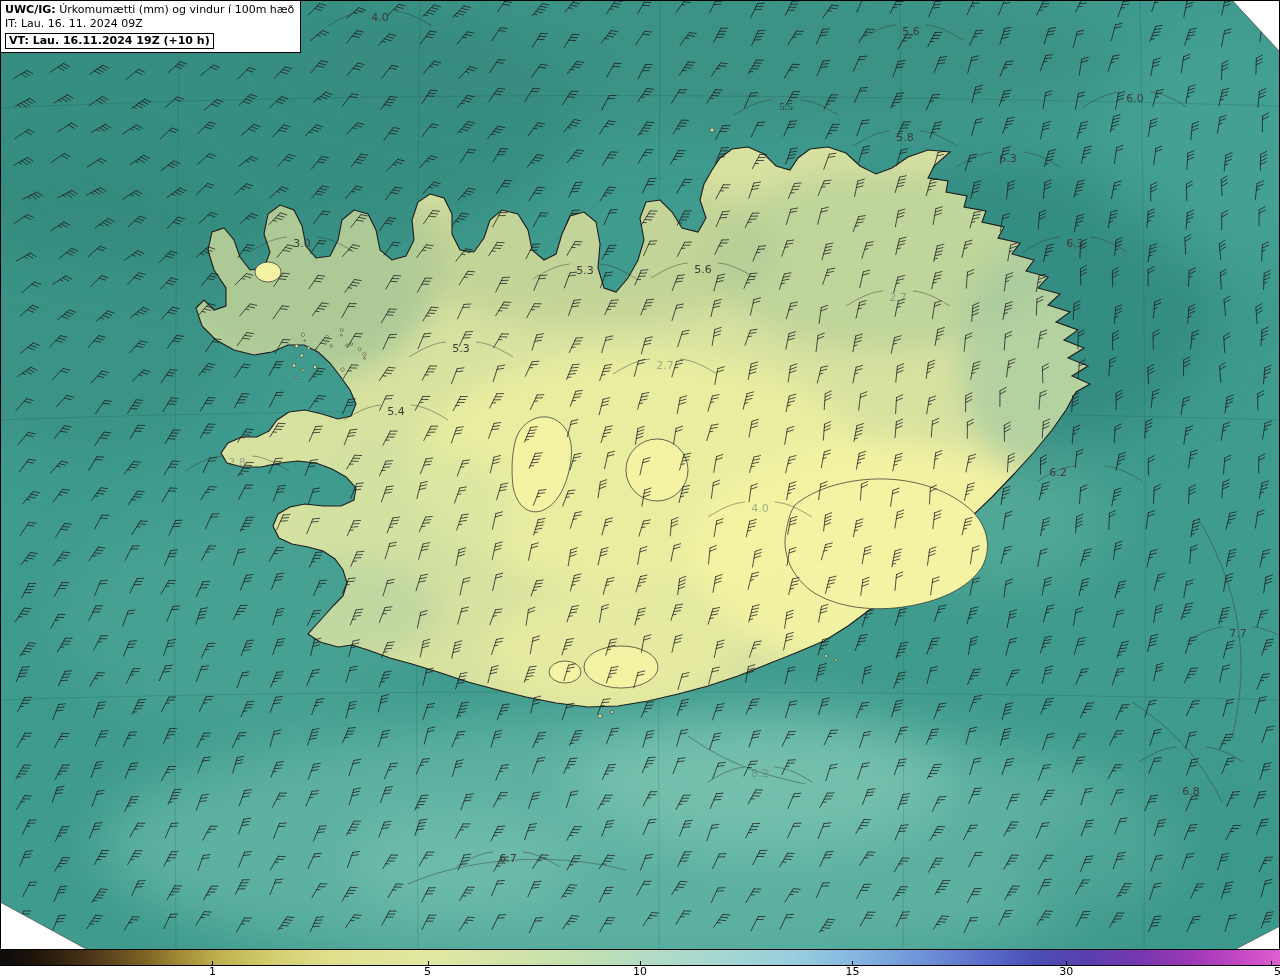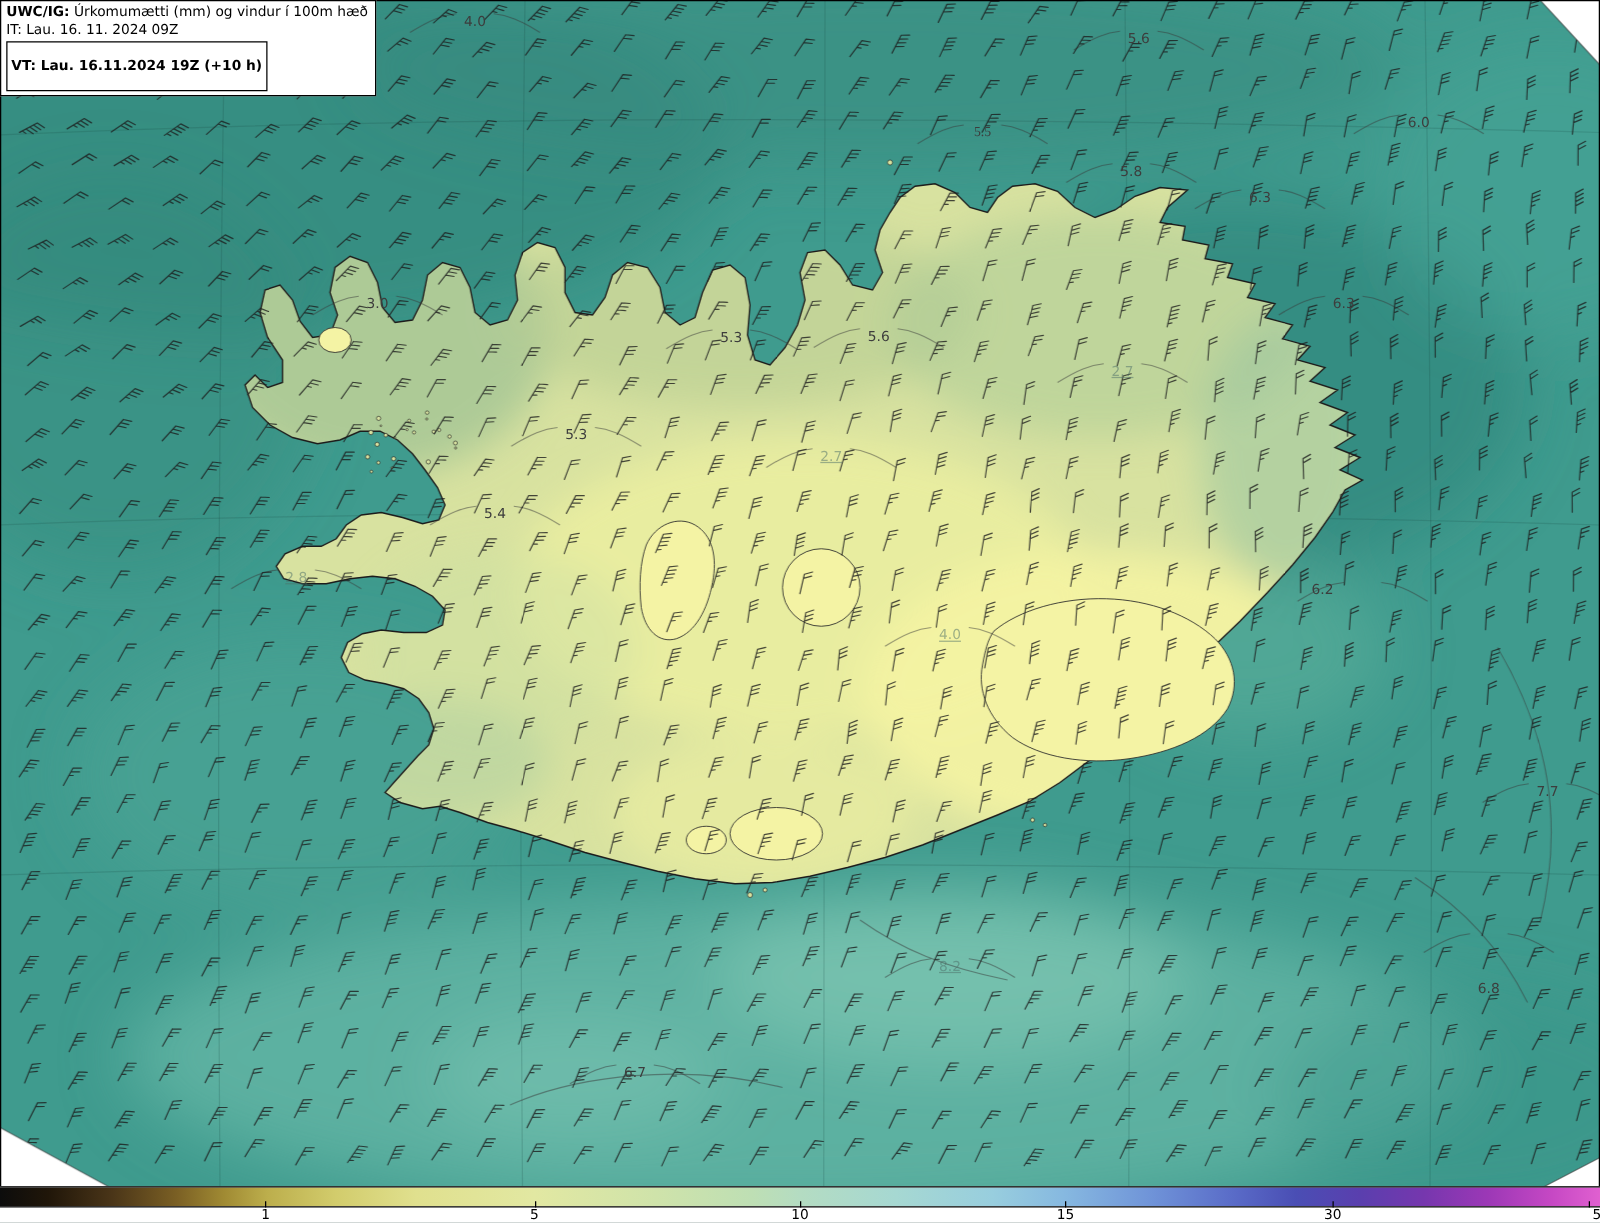--- a/index.html
+++ b/index.html
@@ -17,27 +17,27 @@
   .contour-line { fill:none; stroke:#3a3a3a; stroke-opacity:.5; stroke-width:.9; }
   .graticule { fill:none; stroke:#14443e; stroke-opacity:.18; stroke-width:1; }
   .corner { fill:#ffffff; }
   .corner-edge { stroke:#3a3a3a; stroke-width:1; opacity:.6; }
   .barbs { fill:none; stroke-width:.95; opacity:.8; stroke-linecap:round; }
   .map-border { fill:none; stroke:#000; stroke-width:1; }
 
   
   .labels-layer { position:absolute; left:0; top:0; width:1280px; height:950px; pointer-events:none; }
   .contour-label { position:absolute; transform:translate(-50%,-50%); font-size:11px; color:#3d3d3d; white-space:nowrap; }
-  .contour-label.faint { opacity:.5; color:#4c6f68;text-decoration:underline; }
+  .contour-label.faint { opacity:.5; color:#4c6f68; }
 
   
   .title-box { position:absolute; left:0; top:0; background:#fff; border:1px solid #000;
                padding:2px 6px 3px 4px; font-size:11px; line-height:1.3; color:#000; z-index:5; }
   .title-box .t1 b { font-weight:bold; }
-  .title-box .t3 { display:inline-block; font-weight:bold; border:1px solid #000; padding:12px 3px; margin-top:1px; }
+  .title-box .t3 { display:inline-block; font-weight:bold; border:1px solid #000; padding:0 3px; margin-top:1px; }
 
   
   .colorbar { position:absolute; left:0; top:949px; width:1280px; height:29px; background:#fff; z-index:4; }
   .cb-gradient { position:absolute; left:0; top:0; width:100%; height:17px;
                  border-top:1px solid #000; border-bottom:1px solid #000; }
   .cb-ticks { position:absolute; left:0; top:17px; width:100%; height:12px; }
   .cb-tick-label { position:absolute; top:0; transform:translateX(-50%); font-size:11px; color:#000; line-height:12px; }
   .cb-tick-mark { position:absolute; top:-5px; width:1px; height:5px; background:#000; }
 </style>
 </head>

